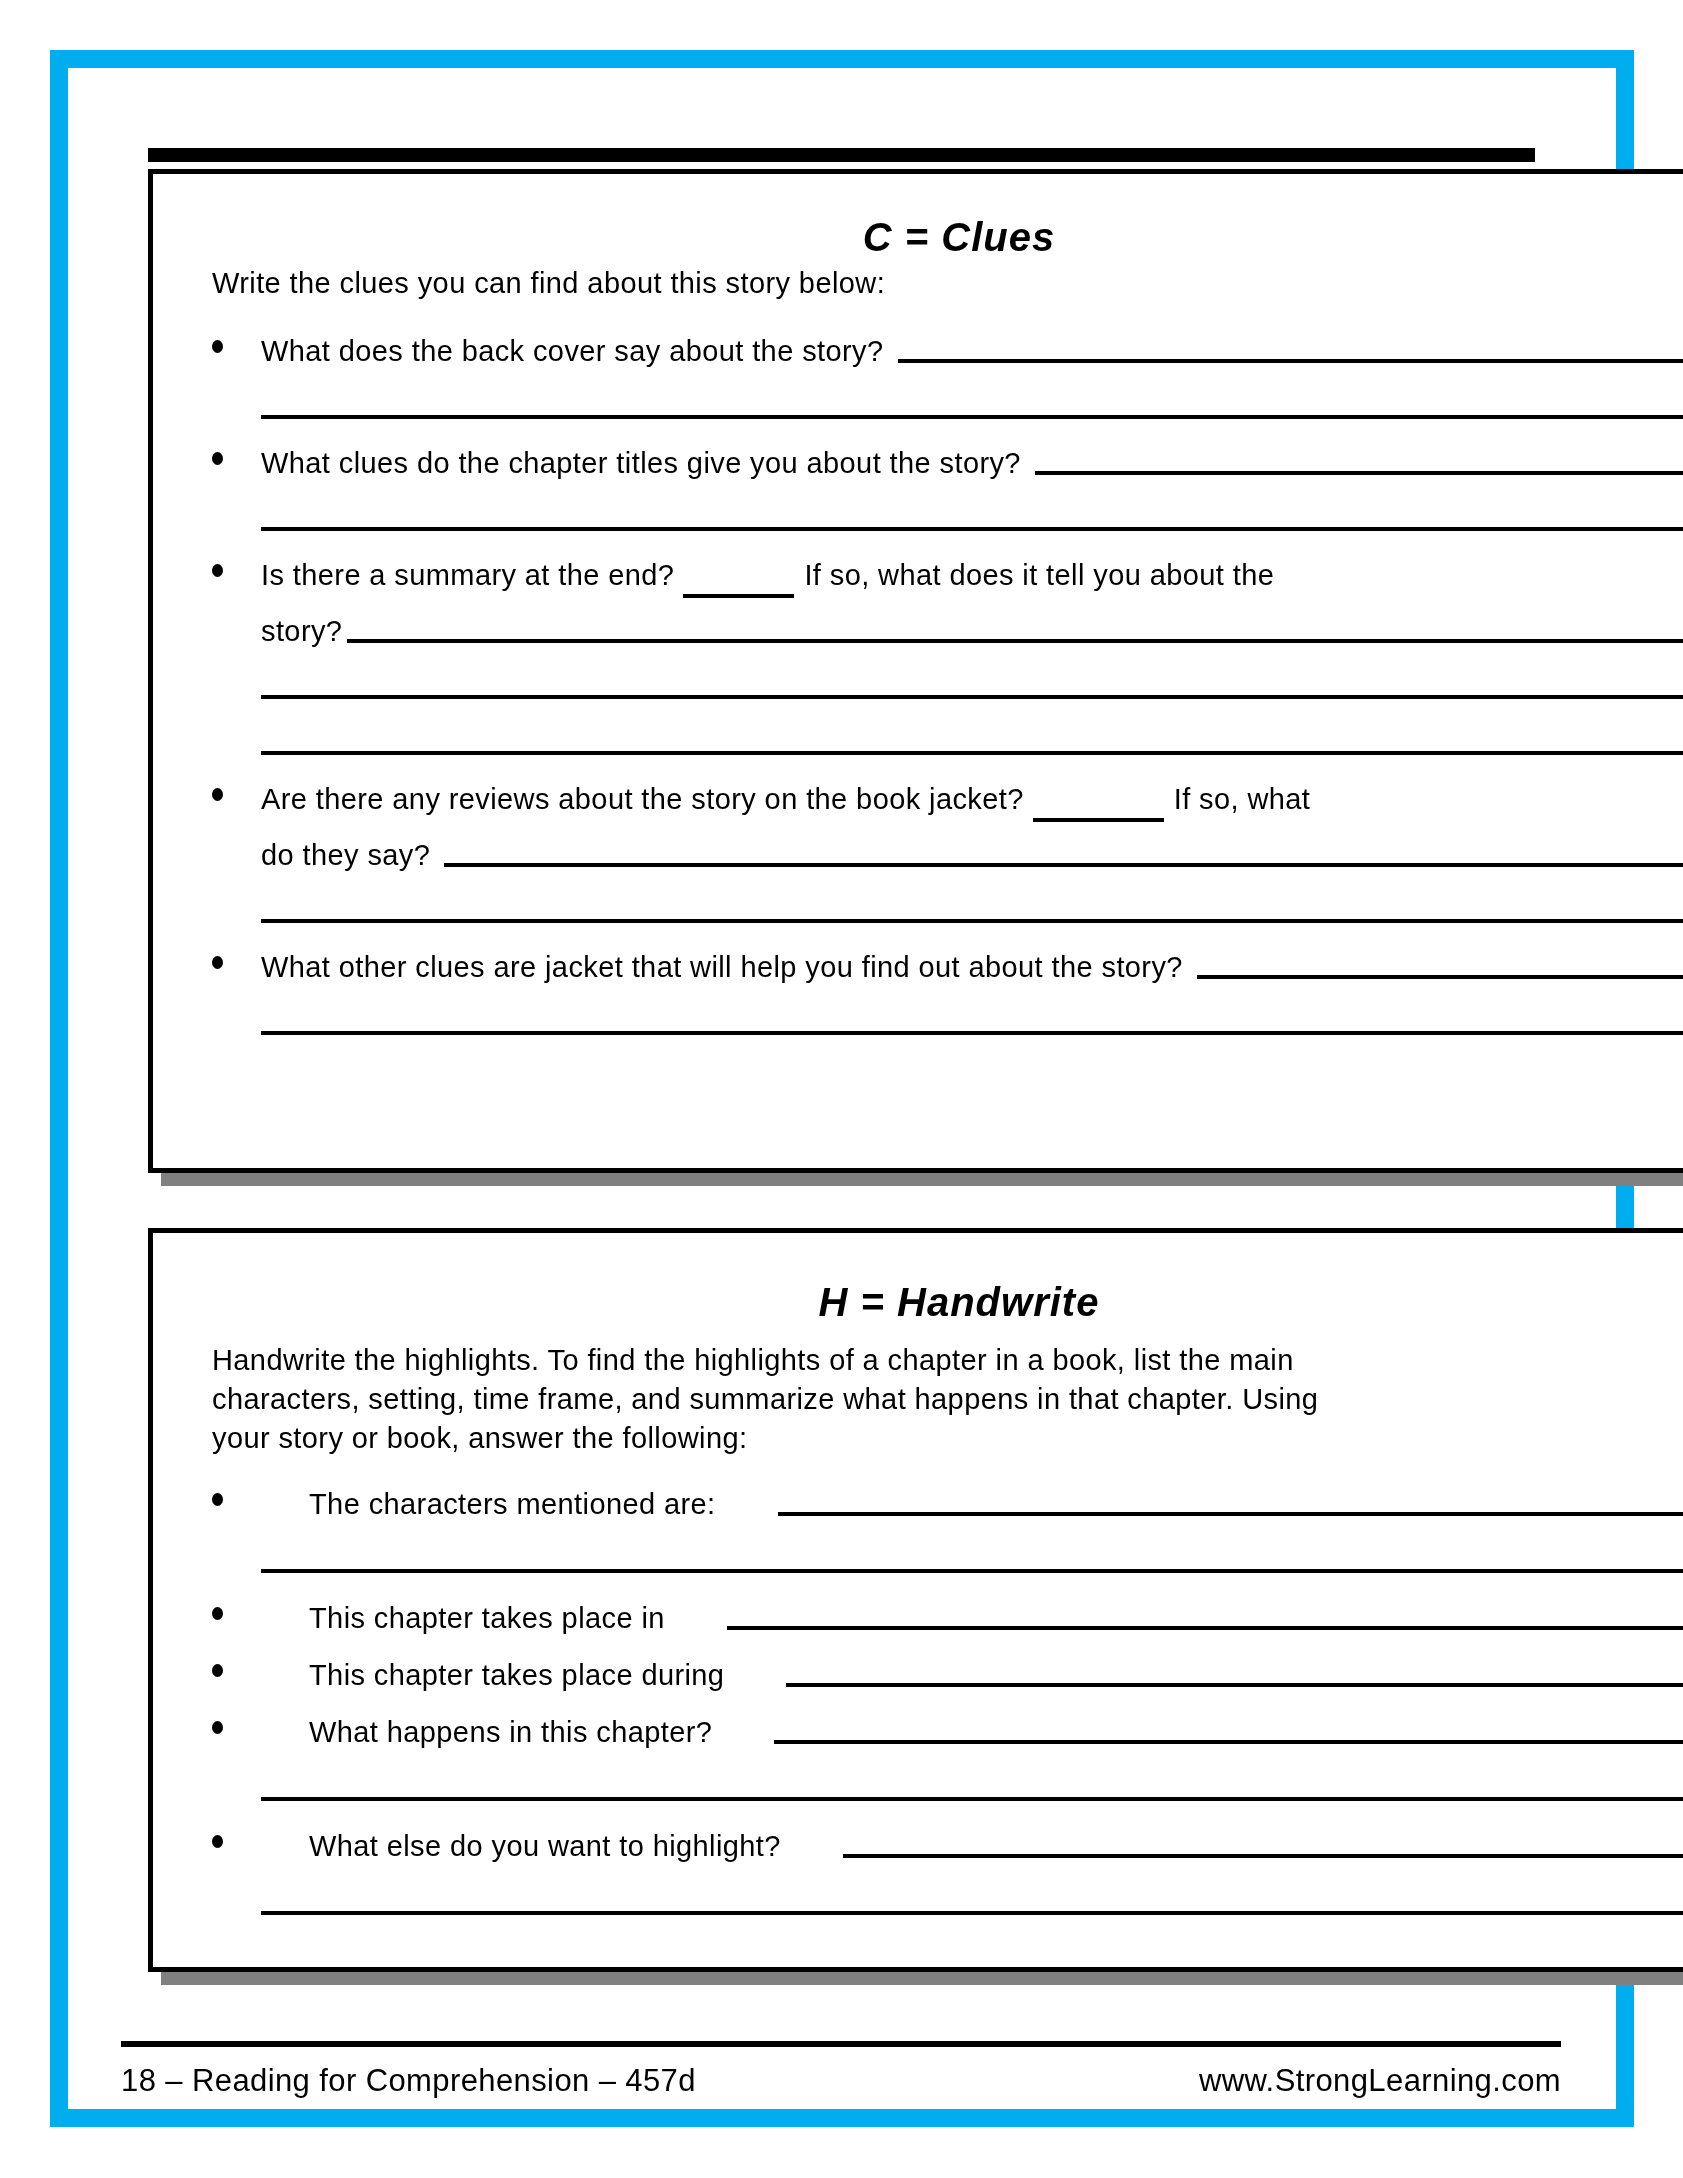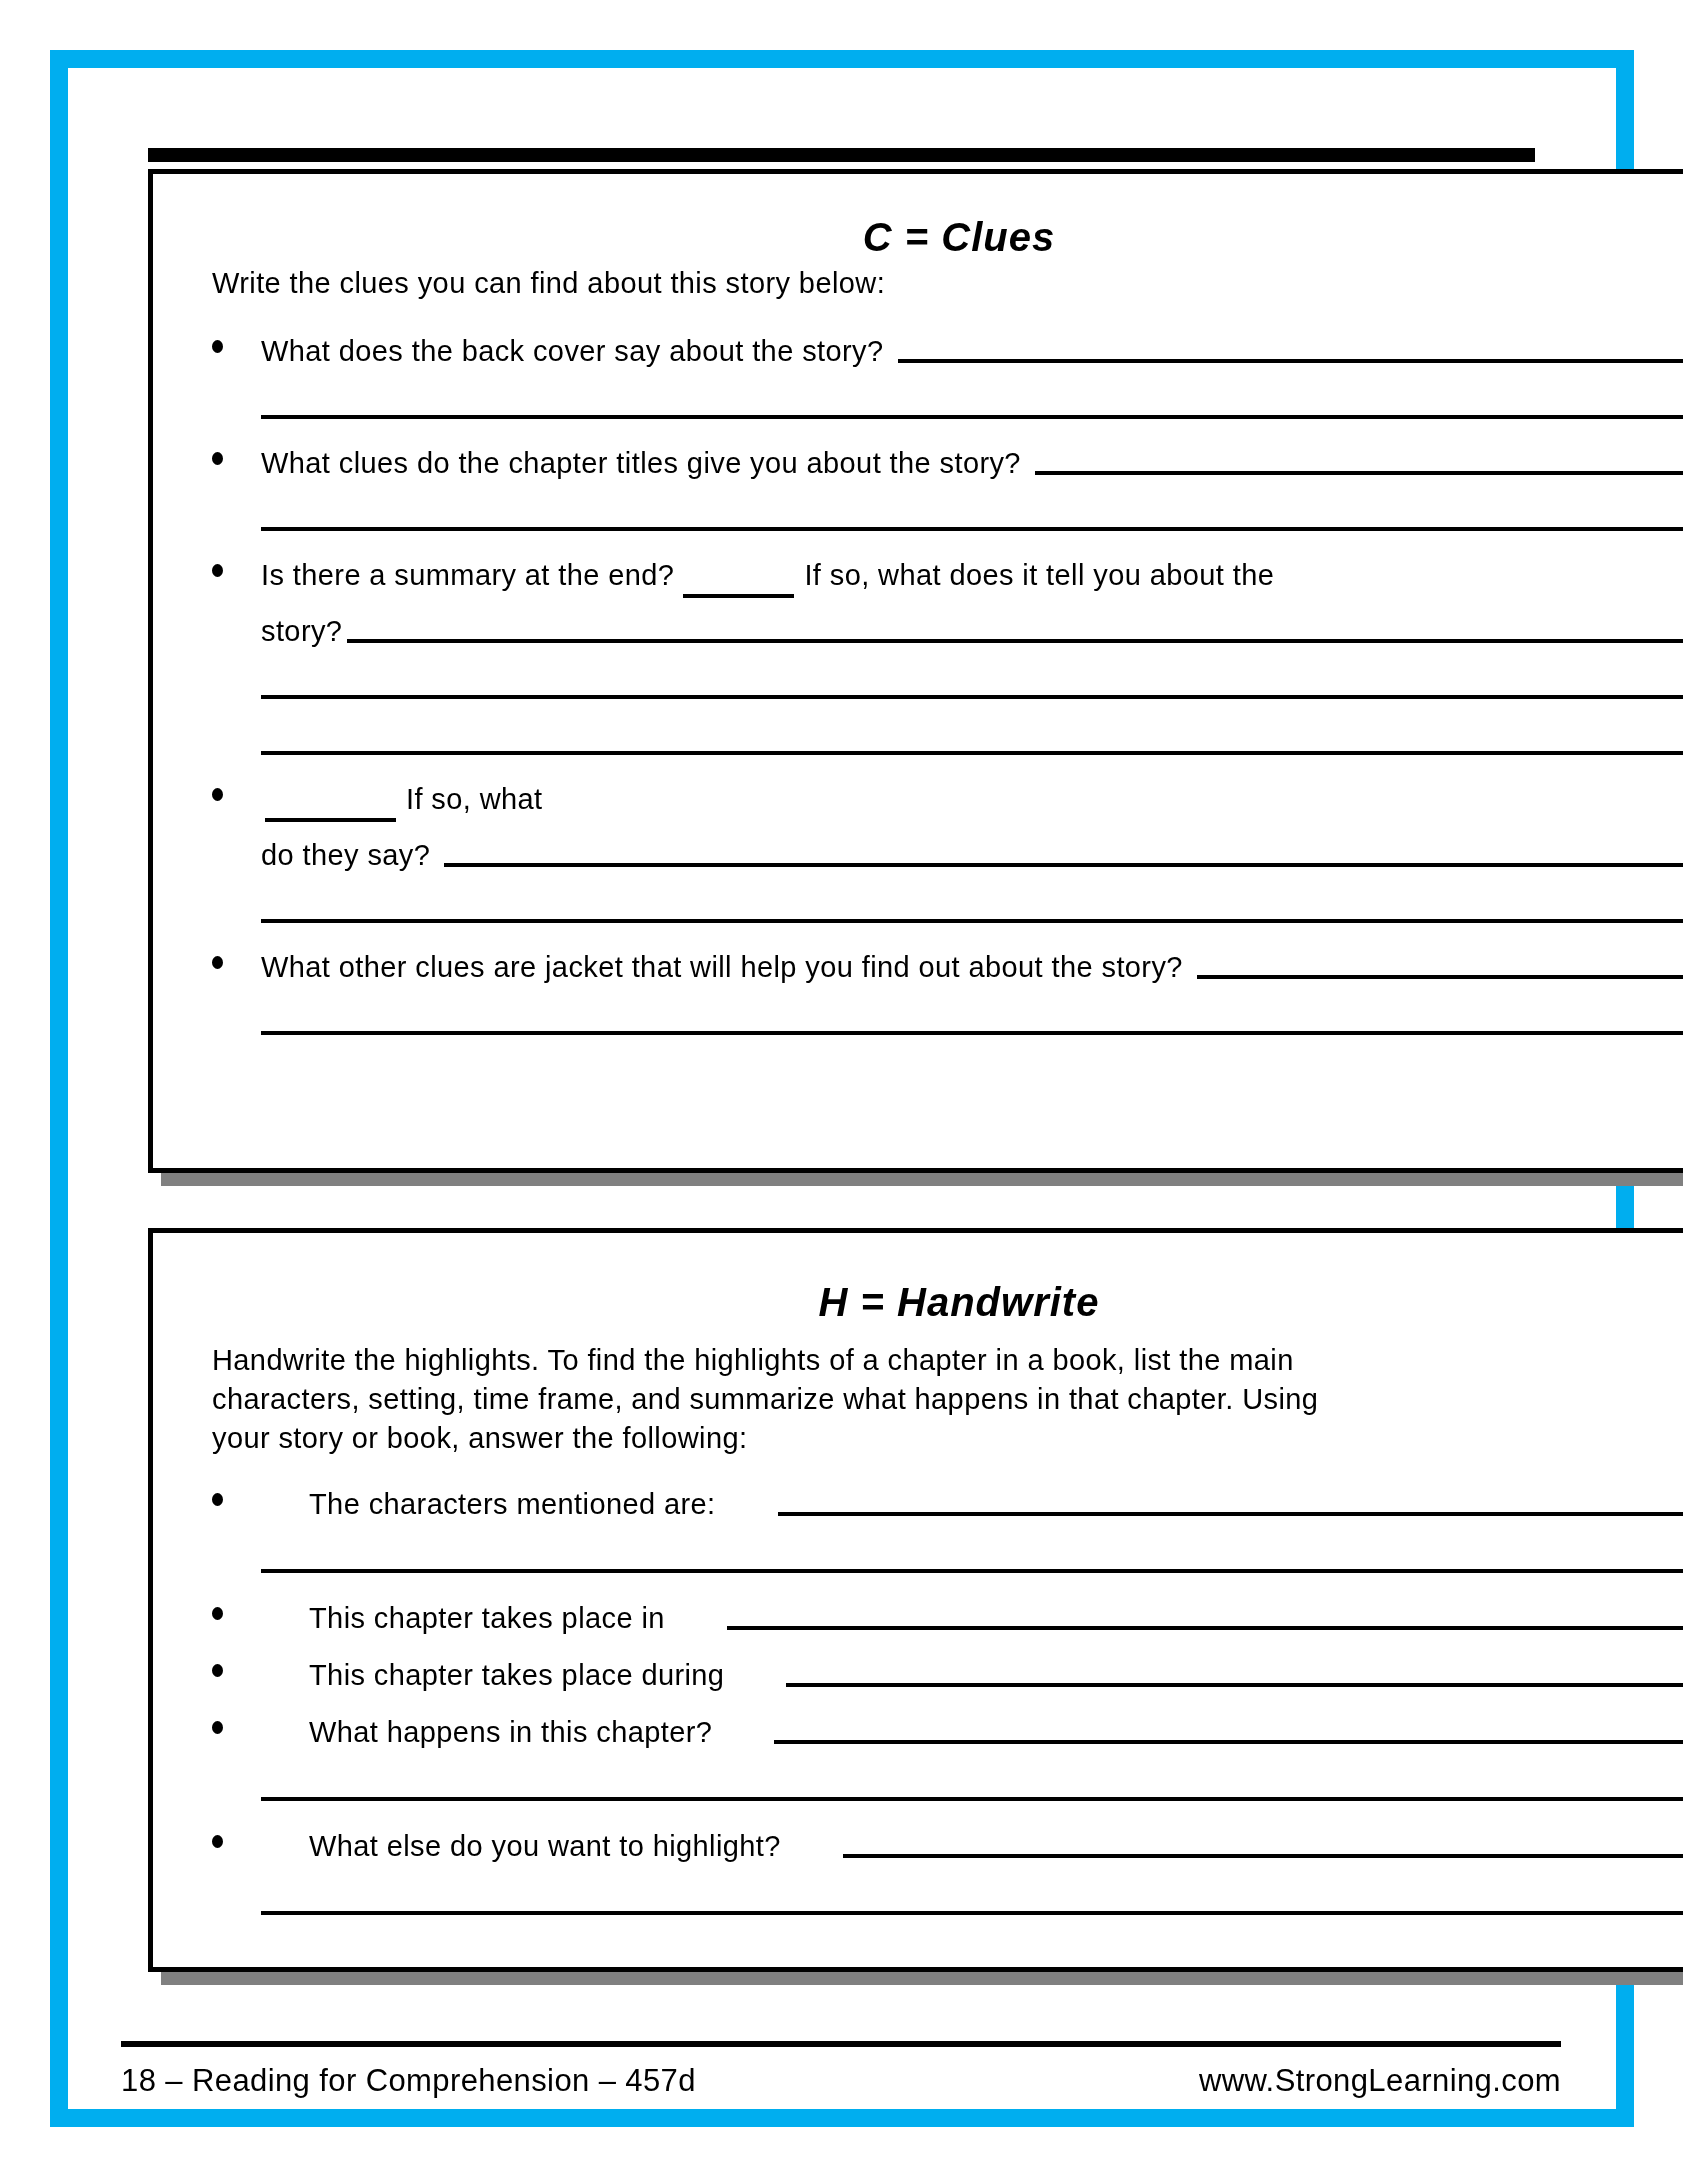--- a/index.html
+++ b/index.html
@@ -112,20 +112,21 @@
       </div>
 
       <div class="row indent">
         <span class="fill"></span>
       </div>
 
       <div class="row">
         <span class="bullet">
             <span class="dot"></span>
           </span>
+        <span class="lbl tight">Are there any reviews about the story on the book jacket?</span>
         <span class="gap g130"></span>
         <span class="lbl">If so, what</span>
       </div>
 
       <div class="row indent">
         <span class="lbl">do they say?</span>
         <span class="fill"></span>
       </div>
 
       <div class="row indent">

